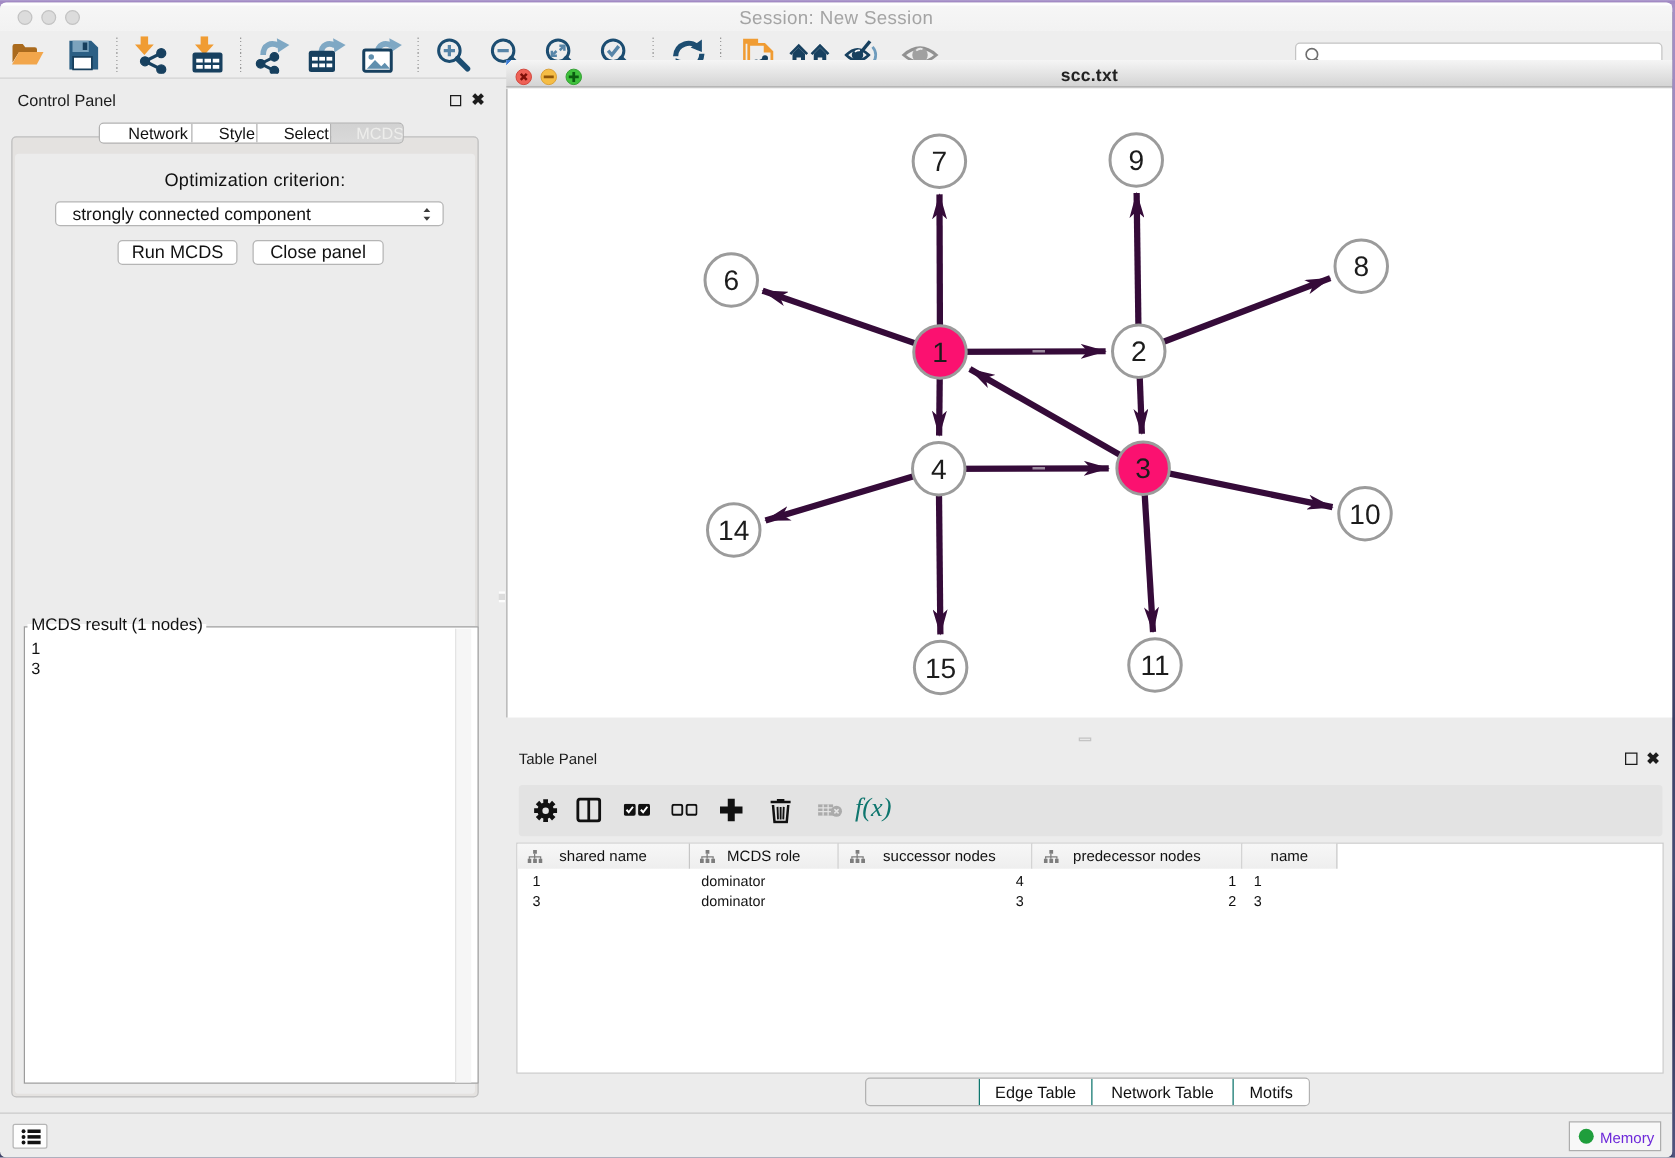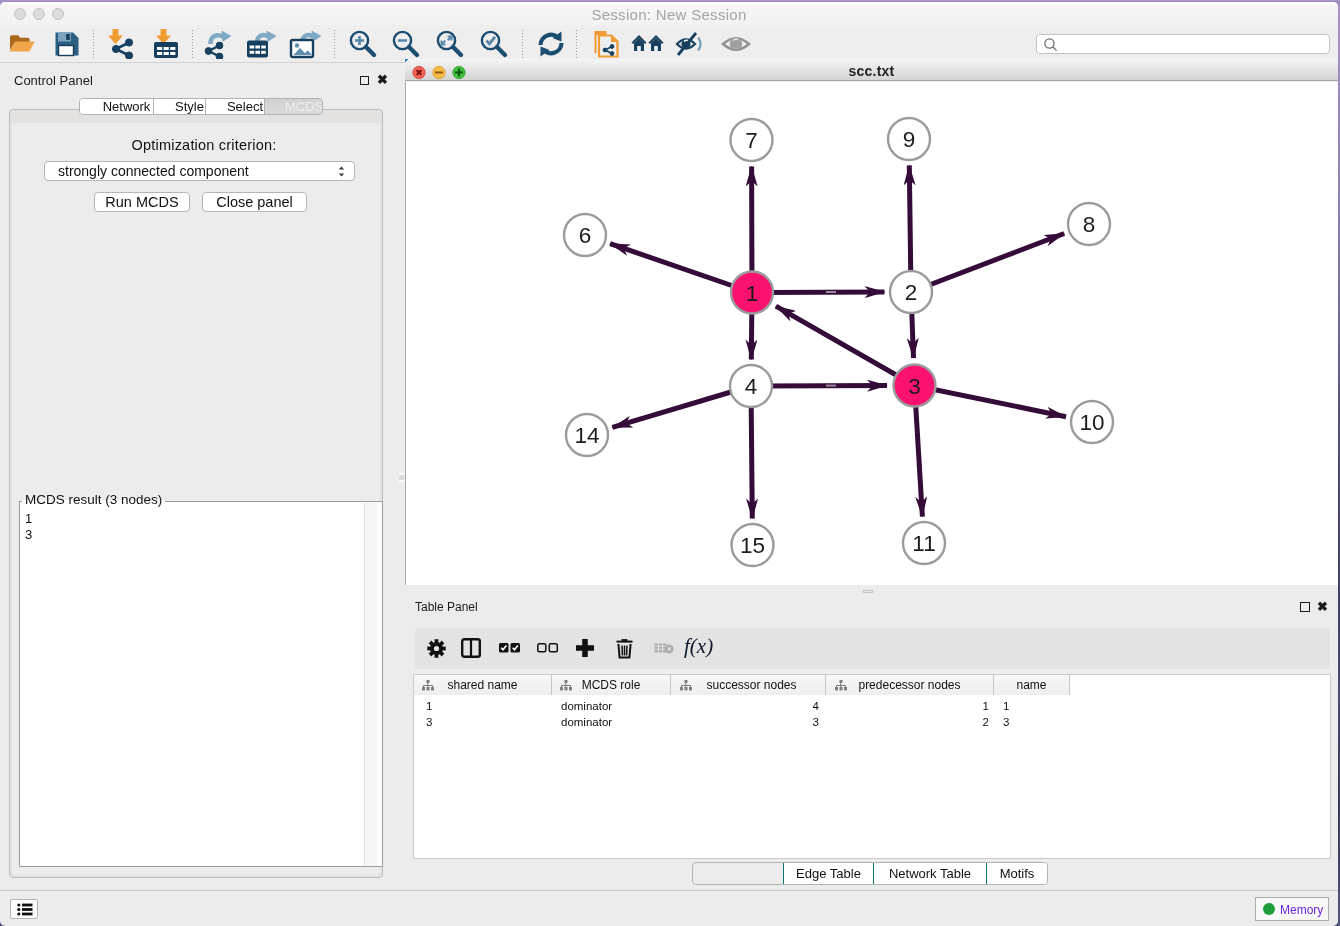--- a/index.html
+++ b/index.html
@@ -54,21 +54,21 @@
   padding:0 3px; background:linear-gradient(#ececec 50%,#ffffff 50%); }
 #result-scroll { position:absolute; left:344px; top:1px; width:13px; height:363px;
   background:#f6f6f6; border-left:1px solid #e4e4e4; }
 
 #statusline { position:absolute; left:0; top:890px; width:1338px; height:1px; background:#c9c9c9; }
 #listbtn { position:absolute; left:10px; top:899px; width:28px; height:20px;
   background:#fdfdfd; border:1px solid #b5b5b5; border-radius:2px; }
 #membtn { position:absolute; left:1255px; top:897px; width:74px; height:24px;
   background:#f8f8f8; border:1px solid #adadad; font-size:12px; color:#6d28d9; }
 
-#frame { position:absolute; left:405px; top:59px; width:933px; height:526px;padding-left:44px; }
+#frame { position:absolute; left:405px; top:48px; width:933px; height:526px;padding-left:44px; }
 #frame-tb { position:absolute; left:0; top:0; width:933px; height:22px;
   background:linear-gradient(#f5f5f5,#d4d4d4); border-bottom:1px solid #a5a5a5; }
 #frame-title { position:absolute; left:0; top:4px; width:933px; text-align:center;
   font-size:14px; font-weight:bold; letter-spacing:0.2px; color:#222; }
 #canvas svg { display:block; }
 #canvas { position:absolute; left:0; top:23px; width:933px; height:503px; background:#fff; border-left:1px solid #a9a9a9; }
 
 #tp-title { position:absolute; left:415px; top:600px; font-size:12px; color:#1c1c1c; }
 #tp-toolbar { position:absolute; left:415px; top:628px; width:915px; height:41px;
   background:#e3e3e3; border-radius:3px; }
@@ -273,21 +273,21 @@
       <path d="M1.8 8.4 L4.5 11.6 L7.2 8.4 Z" fill="#3a3a3a"></path>
     </svg>
   </div>
   <div class="btn" style="left:94px; top:192px; width:96px;">Run MCDS</div>
   <div class="btn" style="left:202px; top:192px; width:105px;">Close panel</div>
   <div id="result-box">
     <div id="result-scroll"></div>
     <div style="position:absolute;left:5px;top:9px;font-size:13px;color:#111;">1</div>
     <div style="position:absolute;left:5px;top:25px;font-size:13px;color:#111;">3</div>
   </div>
-  <div id="result-legend">MCDS result (3 nodes)</div>
+  <div id="result-legend">MCDS result (1 nodes)</div>
 
   <div id="statusline"></div>
   <div id="listbtn">
     <svg width="16" height="13" viewBox="0 0 16 13" style="position:absolute;left:6px;top:3px;">
       <circle cx="1.8" cy="2" r="1.6" fill="#111"></circle>
           <rect x="5" y="0.6" width="10.5" height="2.8" fill="#111"></rect>
       <circle cx="1.8" cy="6.5" r="1.6" fill="#111"></circle>
           <rect x="5" y="5.1" width="10.5" height="2.8" fill="#111"></rect>
       <circle cx="1.8" cy="11" r="1.6" fill="#111"></circle>
           <rect x="5" y="9.6" width="10.5" height="2.8" fill="#111"></rect>
@@ -415,21 +415,21 @@
       <g stroke="#e3e3e3" stroke-width="1">
         <line x1="0.5" y1="3.2" x2="12.5" y2="3.2"></line>
         <line x1="0.5" y1="6.2" x2="12.5" y2="6.2"></line>
         <line x1="4.5" y1="0.5" x2="4.5" y2="9.5"></line>
         <line x1="8.5" y1="0.5" x2="8.5" y2="9.5"></line>
       </g>
       <circle cx="15.2" cy="6" r="4.4" fill="#ababab"></circle>
       <path d="M13.5 4.3 l3.4 3.4 M16.9 4.3 l-3.4 3.4" stroke="#e3e3e3" stroke-width="1.2"></path>
     </svg>
 
-    <div style="position:absolute;left:269px;top:6px;font-family:'Liberation Serif',serif;font-style:italic;font-size:21px;color:#0f172a;">f(x)</div>
+    <div style="position:absolute;left:269px;top:6px;font-family:'Liberation Serif',serif;font-style:italic;font-size:21px;color:#0f766e;">f(x)</div>
   </div>
   <div id="tablewrap">
     <div class="hdrcell" style="left:0;width:138px;">
           <div class="hdrtxt">shared name</div>
         </div>
     <div class="hdrcell" style="left:138px;width:119px;">
           <div class="hdrtxt">MCDS role</div>
         </div>
     <div class="hdrcell" style="left:257px;width:155px;">
           <div class="hdrtxt" style="padding-left:7px;">successor nodes</div>

